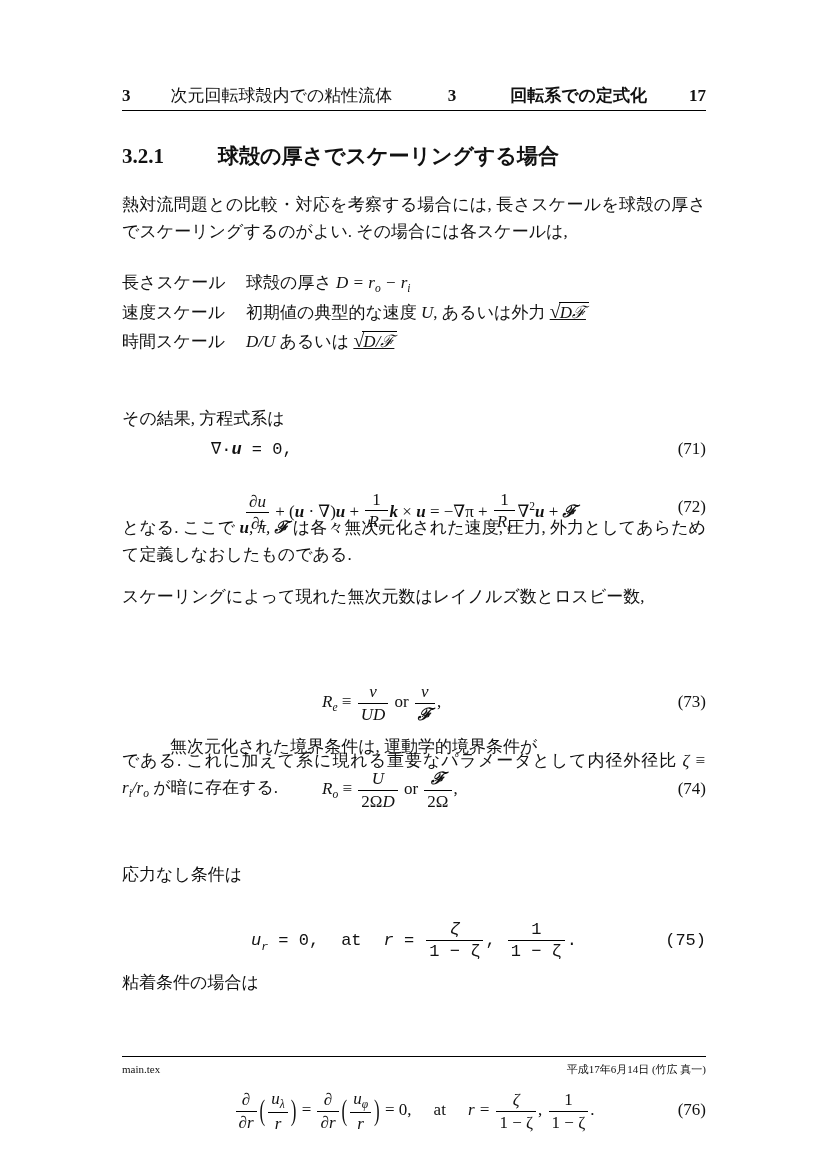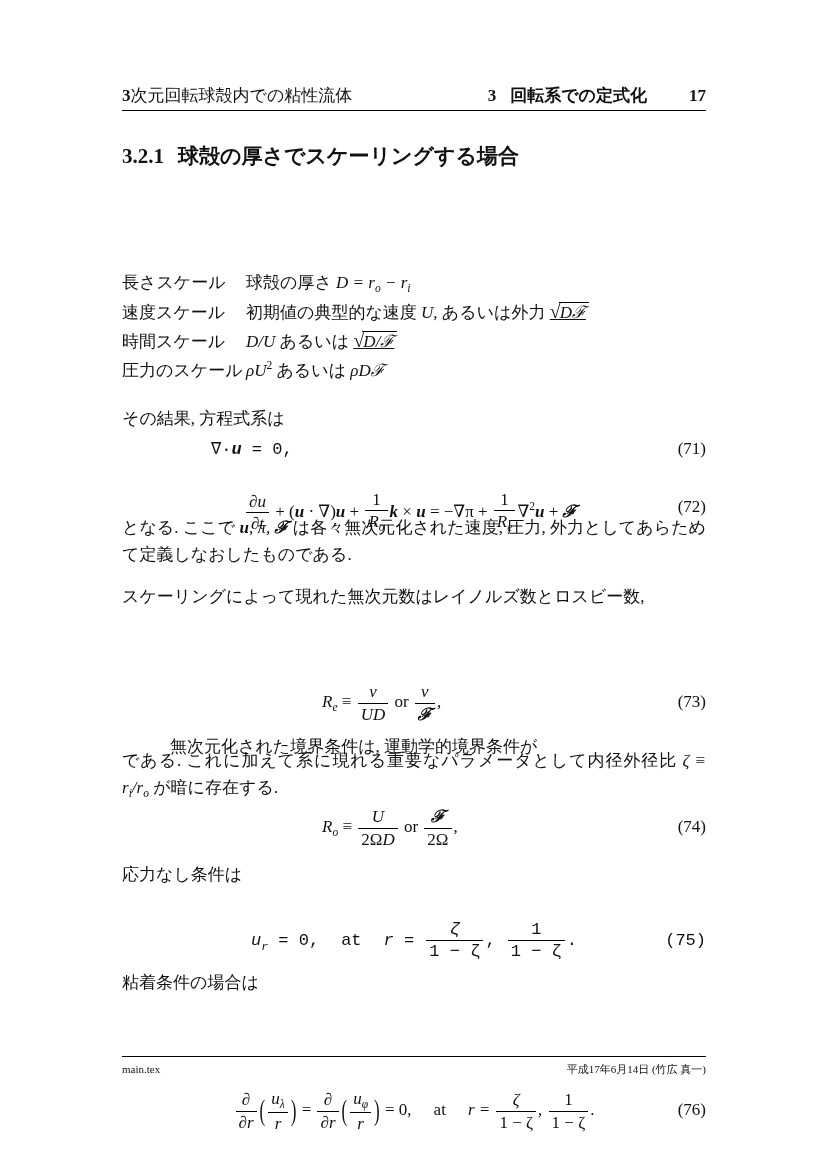--- a/index.html
+++ b/index.html
@@ -5,21 +5,21 @@
   html,body { margin:0; padding:0; background:#ffffff; }
   body {
     width:826px; height:1169px; position:relative;
     font-family:"Liberation Serif","DejaVu Serif",serif;
     color:#111; font-size:17px;
   }
   .page { position:absolute; inset:0; background:#fff; }
   .block { position:absolute; left:122px; width:584px; }
   .rule  { border-top:1.2px solid #000; height:0; }
 
-  .jp-g  { font-family:"Liberation Sans","DejaVu Sans",sans-serif; }
+  .jp-g  { font-family:"Liberation Sans","DejaVu Sans",sans-serif;margin-left:40px; }
   .b     { font-weight:bold; }
   .mi    { font-style:italic; }
   .vb    { font-style:italic; font-weight:bold; }
   .rm    { font-style:normal; }
   .scr   { font-style:italic; font-weight:bold; }
 
   .hdr { display:flex; justify-content:space-between; align-items:baseline; font-size:17px; }
   .hdr-right { display:flex; gap:14px; align-items:baseline; }
   .hdr-right .gap { width:14px; }
 
@@ -70,37 +70,36 @@
       <span class="gap"></span>
       <span class="b">17</span>
     </div>
   </div>
   <div class="block rule" style="top:110px;"></div>
 
   <div class="block section-heading" style="top:142px;">
     <span class="no">3.2.1</span><span class="ttl jp-g">球殻の厚さでスケーリングする場合</span>
   </div>
 
+  <div class="block para" style="top:191px;">
+    <span>熱対流問題との比較・対応を考察する場合には, 長さスケールを球殻の厚さでスケーリングするのがよい. その場合には各スケールは,</span>
+  </div>
 
   <div class="block scales" style="top:271px;">
     <div class="scale-row">
       <span class="scale-label">長さスケール</span>
       <span class="scale-value"><span>球殻の厚さ </span><span class="mi">D = r</span><sub class="mi">o</sub><span class="mi"> − r</span><sub class="mi">i</sub></span>
     </div>
     <div class="scale-row">
       <span class="scale-label">速度スケール</span>
       <span class="scale-value"><span>初期値の典型的な速度 </span><span class="mi">U</span><span>, あるいは外力 </span><span class="sqrt"><span class="rad">√</span><span class="sq-body mi">Dℱ</span></span></span>
     </div>
     <div class="scale-row">
       <span class="scale-label">時間スケール</span>
       <span class="scale-value"><span class="mi">D/U</span><span> あるいは </span><span class="sqrt"><span class="rad">√</span><span class="sq-body mi">D/ℱ</span></span></span>
-    </div>
-    <div class="scale-row">
-      <span class="scale-label">圧力のスケール</span>
-      <span class="scale-value"><span class="mi">ρU</span><sup>2</sup><span> あるいは </span><span class="mi">ρDℱ</span></span>
     </div>
   </div>
 
   <div class="block para" style="top:405px;">
     <span>その結果, 方程式系は</span>
   </div>
 
   <div class="block eq" style="top:438px;">
     <span class="eqbody" style="margin-left:89px;font-family:Liberation Mono, monospace;"><span class="rm">∇·</span><span class="vb">u</span><span class="rm"> = 0,</span></span>
     <span class="eqno">(71)</span>
@@ -117,21 +116,21 @@
 
   <div class="block para" style="top:514px;">
     <span>となる. ここで </span><span class="vb">u</span><span class="mi">, π, </span><span class="scr">ℱ</span><span> は各々無次元化された速度, 圧力, 外力としてあらためて定義しなおしたものである.</span>
   </div>
 
   <div class="block eq" style="top:614px; height:42px; line-height:42px;">
     <span class="eqbody" style="margin-left:200px;"><span class="mi">R</span><sub class="mi">e</sub><span class="rm"> ≡ </span><span class="frac"><span class="fn mi"><span>ν</span></span><span class="fd mi"><span>UD</span></span></span><span class="rm"> or </span><span class="frac"><span class="fn mi"><span>ν</span></span><span class="fd scr"><span>ℱ</span></span></span><span class="rm">,</span></span>
     <span class="eqno">(73)</span>
   </div>
 
-  <div class="block eq" style="top:696px; height:44px; line-height:44px;">
+  <div class="block eq" style="top:658px; height:44px; line-height:44px;">
     <span class="eqbody" style="margin-left:200px;"><span class="mi">R</span><sub class="mi">o</sub><span class="rm"> ≡ </span><span class="frac"><span class="fn mi"><span>U</span></span><span class="fd"><span class="rm">2Ω</span><span class="mi">D</span></span></span><span class="rm"> or </span><span class="frac"><span class="fn scr"><span>ℱ</span></span><span class="fd rm"><span>2Ω</span></span></span><span class="rm">,</span></span>
     <span class="eqno">(74)</span>
   </div>
 
   <div class="block para" style="top:747px;">
     <span>である. これに加えて系に現れる重要なパラメータとして内径外径比 </span><span class="mi">ζ ≡ r</span><sub class="mi">i</sub><span class="mi">/r</span><sub class="mi">o</sub><span> が暗に存在する.</span>
   </div>
 
   <div class="block para" style="top:733px;margin-left:48px;">
     <span>無次元化された境界条件は, 運動学的境界条件が</span>

